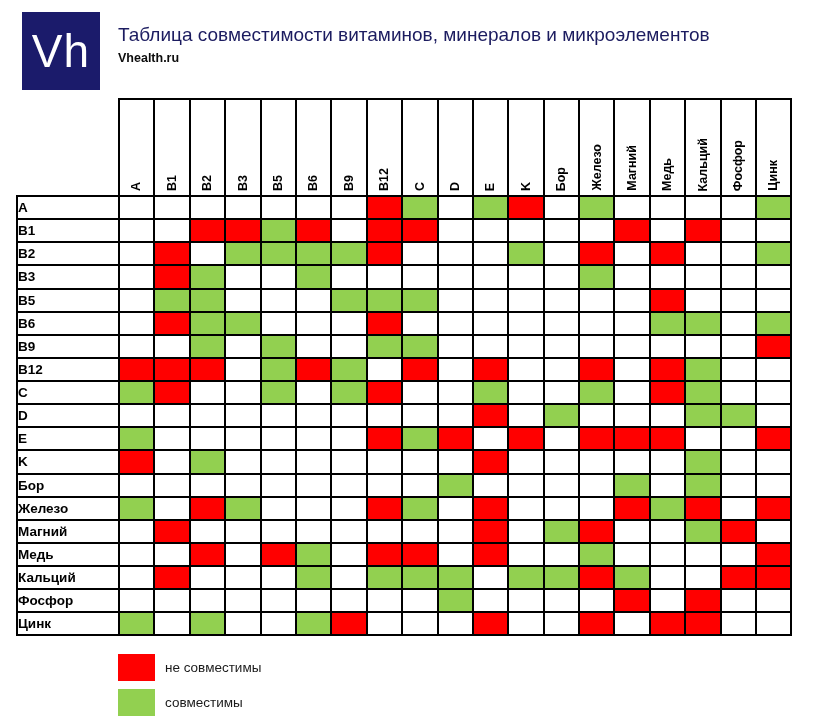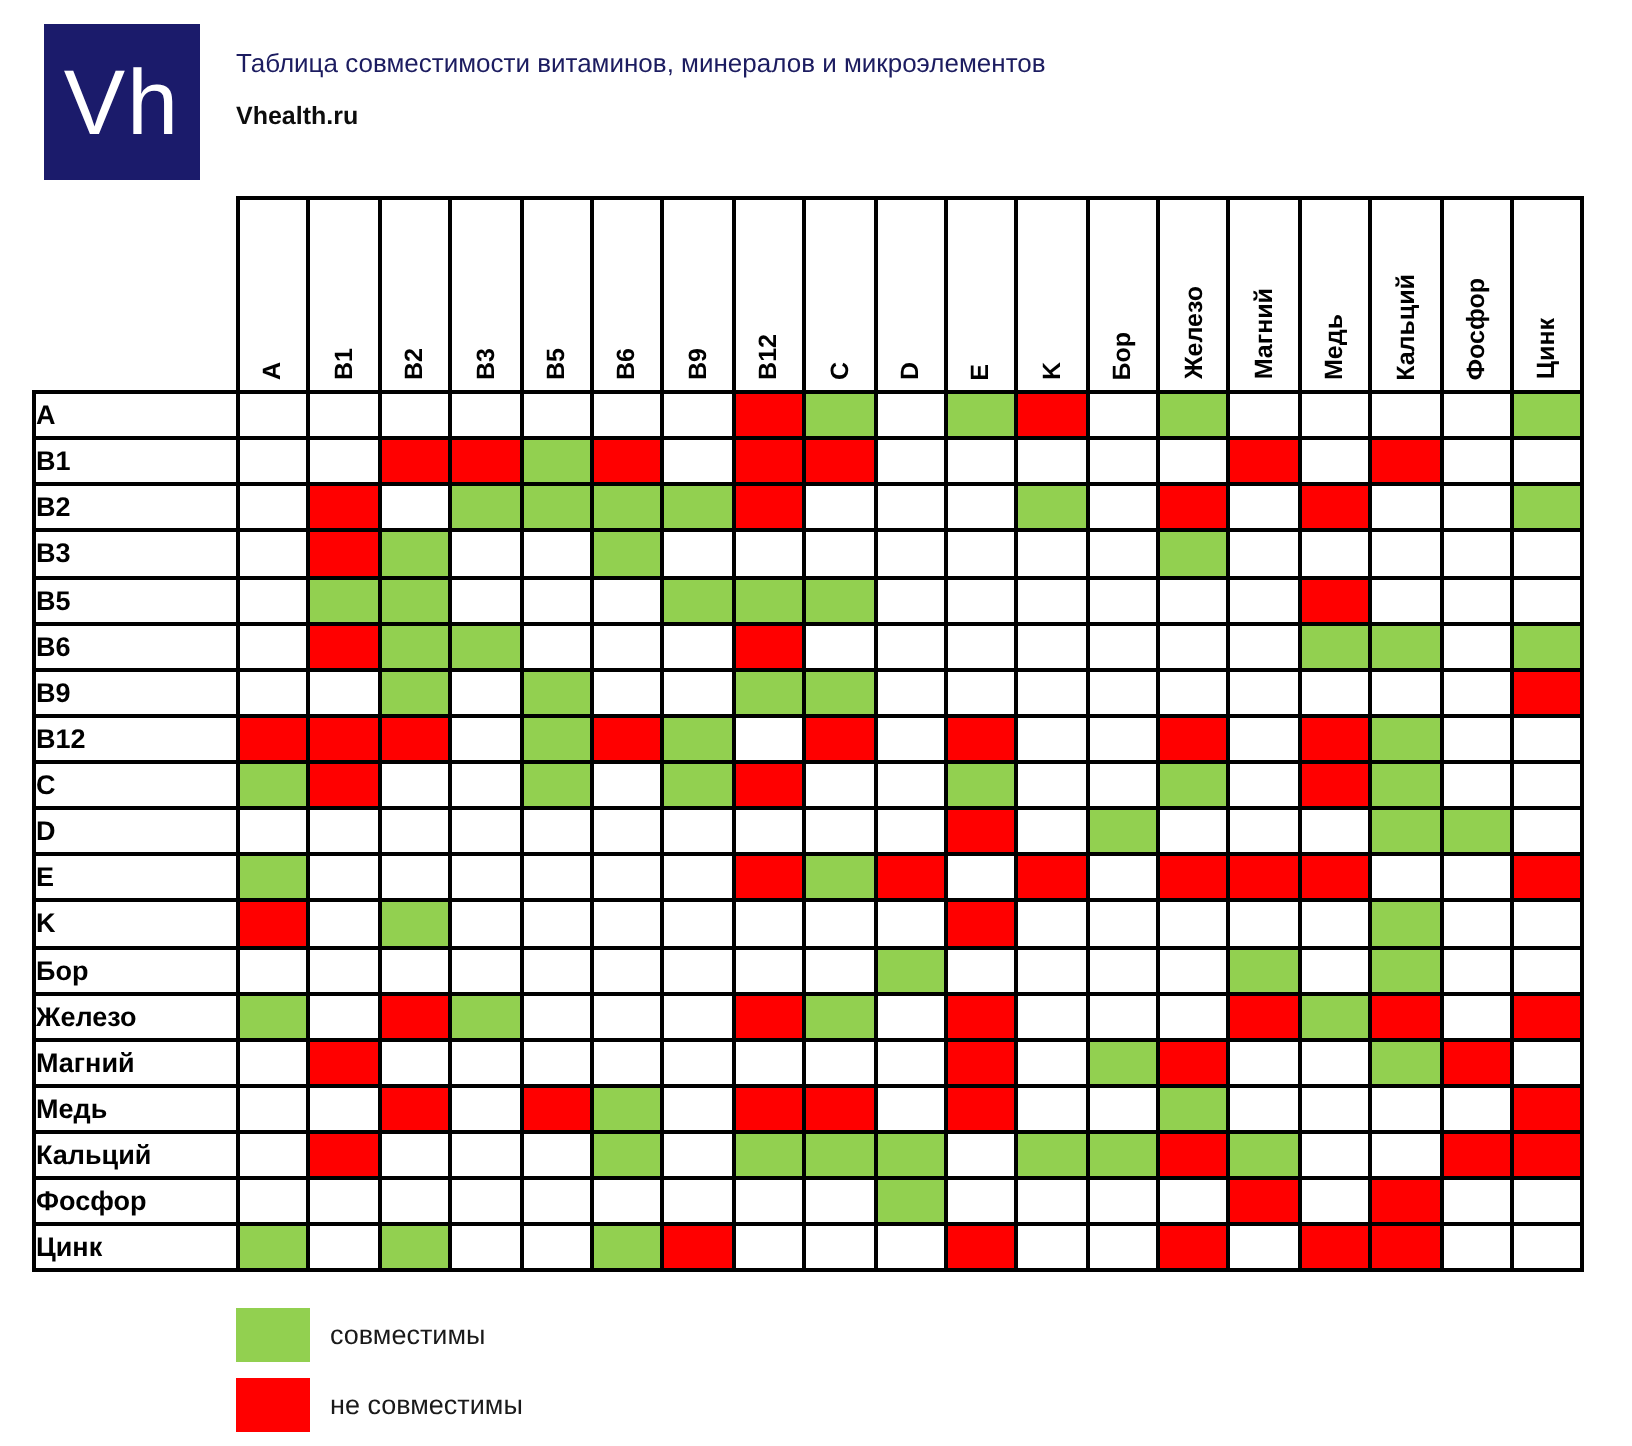--- a/index.html
+++ b/index.html
@@ -12,21 +12,21 @@
   }
   .logo {
     position:absolute; left:22px; top:12px;
     width:78px; height:78px;
     display:flex; align-items:center; justify-content:center;
     color:#ffffff; font-size:46px; font-weight:400; letter-spacing:1px;
     user-select:none;
   }
   .title {
     position:absolute; left:118px; top:24px;
-    font-size:13px; font-weight:400;
+    font-size:19px; font-weight:400;
   }
   .site {
     position:absolute; left:118px; top:51px;
     font-size:12.5px; font-weight:bold; color:#0d0d0d;
   }
   table.compat {
     position:absolute; left:16px; top:98px;
     border-collapse:collapse; table-layout:fixed;
   }
   table.compat col.label-col { width:102px; }
@@ -528,20 +528,20 @@
         <td style="background:#ff0000"></td>
         <td style="background:#ff0000"></td>
         <td style="background:#ffffff"></td>
         <td style="background:#ffffff"></td>
       </tr>
     </tbody>
   </table>
 
 <div class="legend">
   <div class="legend-row">
+    <div class="swatch" style="background: rgb(255, 0, 0);"></div>
+    <div class="legend-label">не совместимы</div>
+  </div>
+  <div class="legend-row">
     <div class="swatch" style="background: rgb(146, 208, 80);"></div>
     <div class="legend-label">совместимы</div>
-  </div>
-  <div class="legend-row">
-    <div class="swatch" style="background: rgb(255, 0, 0);"></div>
-    <div class="legend-label">не совместимы</div>
   </div>
 </div>
 
 </body></html>

